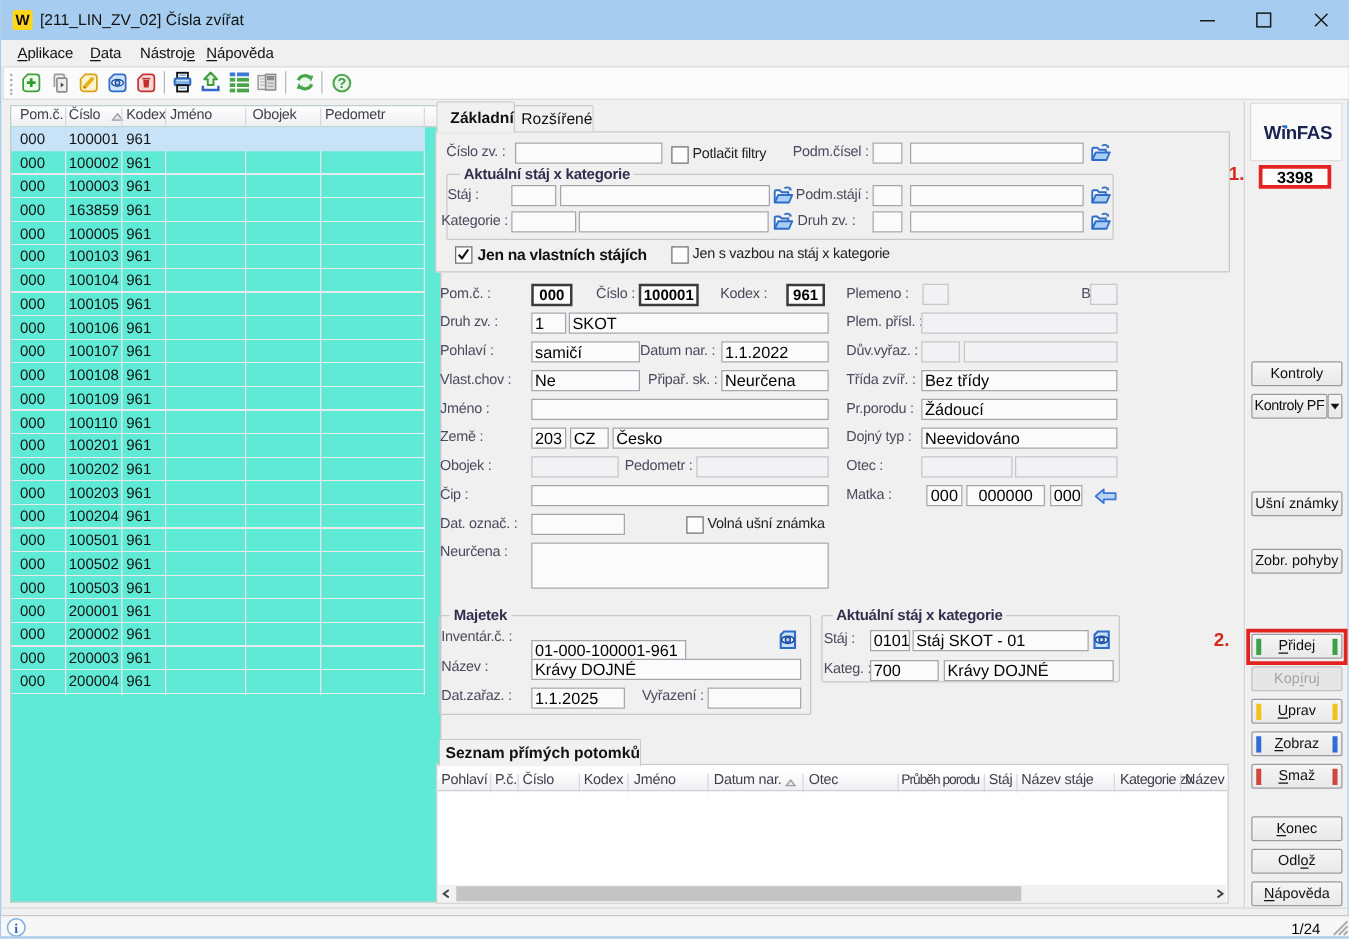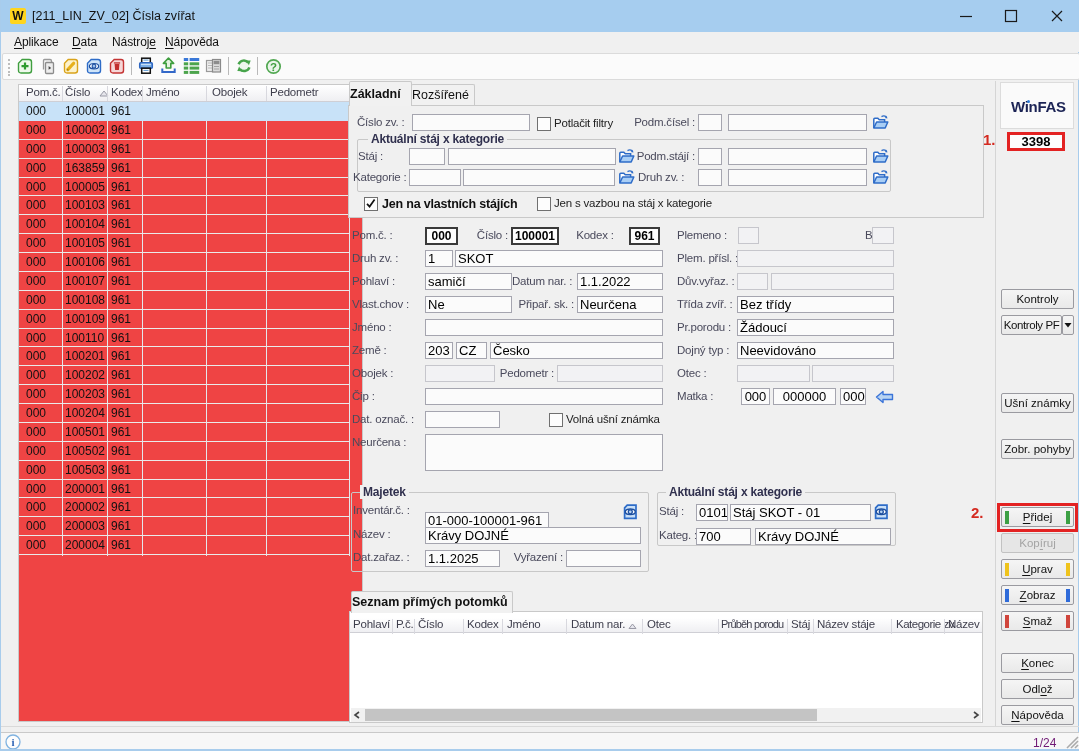--- a/index.html
+++ b/index.html
@@ -10,21 +10,21 @@
 #titlebar{position:absolute;left:0;top:0;width:1079px;height:32px;background:#A6CDEF;}
 #appicon{position:absolute;left:9px;top:8px;width:16px;height:16px;background:#FFD51E;border-radius:2px;text-align:center;font-weight:bold;font-size:12px;line-height:16px;color:#111;}
 #title{position:absolute;left:31px;top:9px;font-size:12.5px;color:#111;}
 
 #menubar{position:absolute;left:0;top:32px;width:1079px;height:20px;background:#F0F0F0;font-size:12px;letter-spacing:-0.1px;color:#111;}
 .mi{position:absolute;top:3px;}
 
 #toolbar{position:absolute;left:1px;top:53px;width:1076px;height:25px;background:#FBFBFB;border:1px solid #DBDBDB;border-radius:2px;}
 .tsep{position:absolute;top:3px;width:1px;height:18px;background:#B9B9B9;}
 
-#ltable{position:absolute;left:17px;top:84px;width:345px;height:638px;background:#ef4444;border:1px solid #C9C9C9;box-sizing:border-box;}
+#ltable{position:absolute;left:7px;top:84px;width:345px;height:638px;background:#5eead4;border:1px solid #C9C9C9;box-sizing:border-box;}
 #lhead{position:absolute;left:0;top:0;width:343px;height:16px;background:linear-gradient(#FFFFFF,#EFEFF2);border-bottom:1px solid #CFCFD5;font-size:11.5px;letter-spacing:-0.2px;color:#3E3E4C;white-space:nowrap;}
 #lbody{position:absolute;left:0;top:17px;width:331px;height:454px;
  background-image:repeating-linear-gradient(to bottom,transparent 0px,transparent 17.9px,#EAEAEA 17.9px,#EAEAEA 18.88px),
  linear-gradient(#E4E7EB,#E4E7EB),linear-gradient(#E4E7EB,#E4E7EB),linear-gradient(#E4E7EB,#E4E7EB),linear-gradient(#E4E7EB,#E4E7EB),linear-gradient(#E4E7EB,#E4E7EB),linear-gradient(#E4E7EB,#E4E7EB);
  background-repeat:no-repeat,no-repeat,no-repeat,no-repeat,no-repeat,no-repeat,no-repeat;
  background-size:100% 100%,1px 100%,1px 100%,1px 100%,1px 100%,1px 100%,1px 100%;
  background-position:0 0,43px 0,88px 0,123px 0,187px 0,247px 0,330px 0;
  font-size:12px;color:#121212;}
 .trow{position:absolute;left:0;width:331px;height:18.88px;line-height:18.5px;}
 .c1{position:absolute;left:7px;}.c2{position:absolute;left:46px;}.c3{position:absolute;left:92px;}
@@ -34,21 +34,21 @@
 .inp{position:absolute;height:15px;background:#FBFBFB;border:1px solid #A5A5AF;font-size:13px;color:#000;padding:0 2px;line-height:15px;white-space:nowrap;overflow:hidden;}
 .dis{background:#F2F2F4;border-color:#C6C6CC;}
 .bb{position:absolute;height:14px;background:#FDFDFD;border:2px solid #3A3A3A;font-size:12px;font-weight:bold;color:#000;text-align:center;line-height:14px;}
 .grp{position:absolute;border:1px solid #C8C8C8;border-radius:2px;}
 .gt{position:absolute;top:-8px;font-size:12px;letter-spacing:-0.2px;font-weight:bold;color:#30304E;background:#F0F0F0;padding:0 3px;white-space:nowrap;}
 .cb{position:absolute;width:12px;height:12px;background:#FDFDFD;border:1px solid #707070;}
 .btn{position:absolute;left:1000px;width:73px;height:20px;background:linear-gradient(#F5F5F5,#E9E9E9);border:1px solid #9A9AA0;border-radius:2px;box-sizing:border-box;font-size:11.5px;color:#111;text-align:center;line-height:18px;white-space:nowrap;}
 .bar{position:absolute;top:3px;width:4px;height:13px;}
 u{text-decoration:underline;text-underline-offset:2px;}
 
-.tab{position:absolute;border:1px solid #C9C9C9;border-bottom:none;border-radius:2px 2px 0 0;background:#F1F1F1;font-size:12.5px;text-align:left;color:#111;}
+.tab{position:absolute;border:1px solid #C9C9C9;border-bottom:none;border-radius:2px 2px 0 0;background:#F1F1F1;font-size:12.5px;text-align:right;color:#111;}
 
 #statusbar{position:absolute;left:0;top:732px;width:1079px;height:17px;background:#F7F7F7;border-top:1px solid #C9C9C9;}
 </style>
 </head>
 <body>
 <div id="win">
 
 <div id="titlebar">
  <div id="appicon">W</div>
  <div id="title">[211_LIN_ZV_02] Čísla zvířat</div>
@@ -534,21 +534,21 @@
  <span class="abs" style="left:970px;top:504px;font-size:15px;font-weight:bold;color:#D42A20">2.</span>
  <div class="abs" style="left:996px;top:503px;width:81px;height:29px;border:3px solid #E32222;box-sizing:border-box;z-index:3"></div>
 </div>
 
 <div class="abs" style="left:0;top:726px;width:1079px;height:1px;background:#D9D9D9;"></div>
 <div id="statusbar">
  <svg class="abs" style="left:4px;top:1px" width="16" height="16">
         <circle cx="8" cy="8" r="7" fill="#FDFDFD" stroke="#7FB2E0" stroke-width="1.3"></circle>
         <text x="8" y="12" text-anchor="middle" font-size="11" font-weight="bold" fill="#2E64B5" font-family="Liberation Serif,serif">i</text>
       </svg>
- <span class="abs" style="left:1032px;top:3px;font-size:12px;color:#701a75;">1/24</span>
+ <span class="abs" style="left:1032px;top:3px;font-size:12px;color:#000000;">1/24</span>
  <svg class="abs" style="left:1064px;top:2px" width="14" height="14">
         <g stroke="#ABABAB" stroke-width="1.6">
           <line x1="13" y1="2" x2="2" y2="13"></line>
           <line x1="13" y1="6" x2="6" y2="13"></line>
           <line x1="13" y1="10" x2="10" y2="13"></line>
         </g>
       </svg>
 </div>
 <div class="abs" style="left:0;top:749px;width:1079px;height:2px;background:#A8CCEC;"></div>
 </div>

